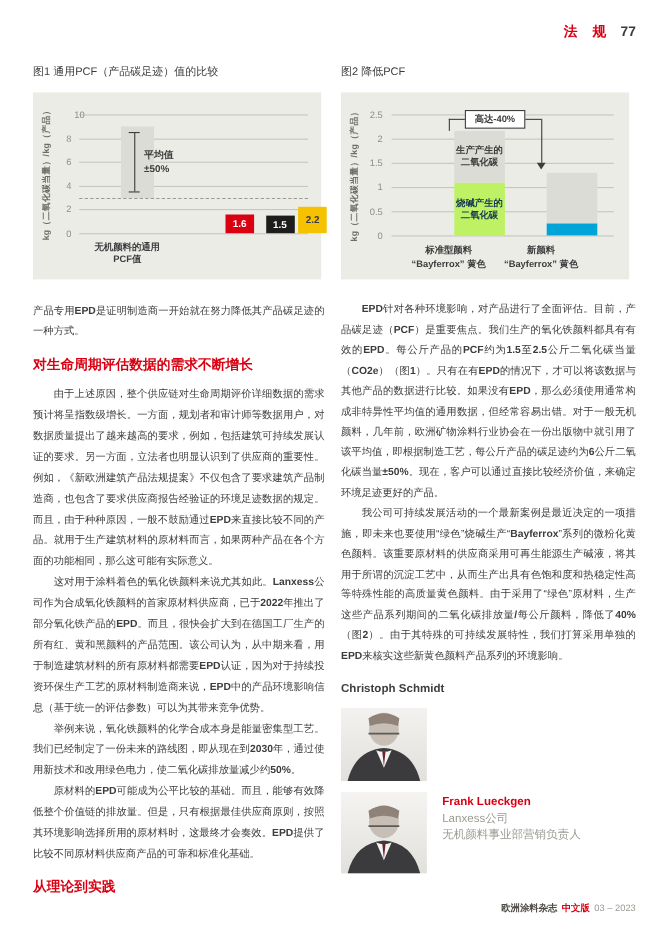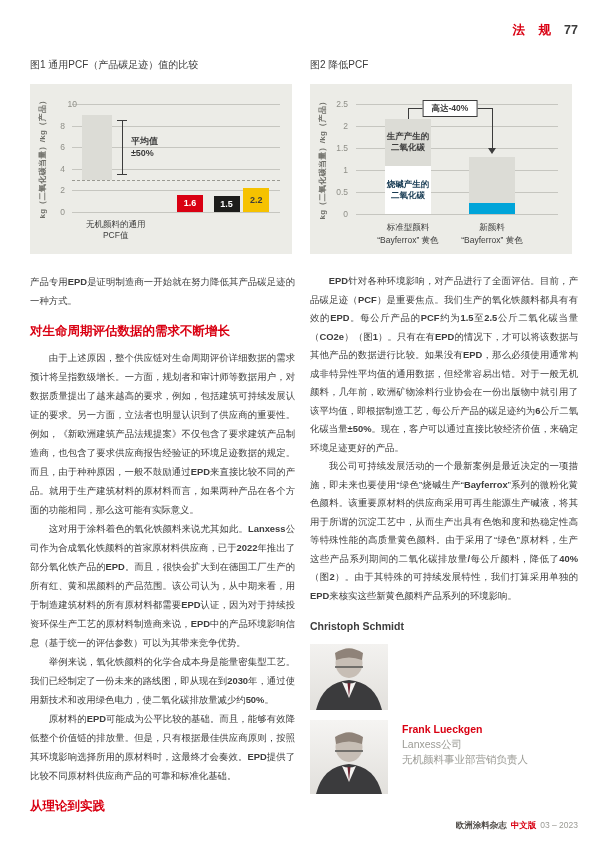--- a/index.html
+++ b/index.html
@@ -12,23 +12,23 @@
   
   .fig{position:absolute;top:58px;width:262px;}
   #fig1{left:30px;} #fig2{left:310px;}
   .fig-title{font-size:10px;font-weight:400;color:#3b3b3b;}
   .panel{position:relative;margin-top:12px;height:170px;background:#ecece7;}
   .grid{position:absolute;height:1px;background:#c6c6c0;}
   .grid-dash{position:absolute;height:0;border-top:1px dashed #9a9a92;}
   .tick{position:absolute;font-size:8.5px;color:#8f8f88;text-align:right;line-height:10px;}
   .ylab{position:absolute;width:164px;text-align:center;transform:rotate(-90deg);
         font-size:8px;font-weight:700;color:#6e6e68;letter-spacing:.3px;white-space:nowrap;}
-  .cbar{position:absolute;}
+  .cbar{position:absolute;margin-left:28px;}
   .bar-val{position:absolute;left:0;right:0;text-align:center;font-weight:700;font-size:9px;}
-  .xlab{position:absolute;text-align:center;font-size:8.5px;font-weight:400;color:#3c3c3c;
+  .xlab{position:absolute;text-align:center;font-size:8.5px;font-weight:700;color:#3c3c3c;
         line-height:11px;white-space:pre-line;}
   .seg-lab{position:absolute;text-align:center;font-size:8.5px;font-weight:700;line-height:11px;white-space:pre-line;}
   .err-lab{position:absolute;font-size:9px;font-weight:700;color:#3c3c3c;line-height:12px;white-space:pre-line;}
   .anno-box{position:absolute;transform:translateX(-50%);background:#ffffff;border:1px solid #3c3c3c;
         padding:2px 8px;font-size:8.5px;font-weight:700;color:#3c3c3c;white-space:nowrap;line-height:11px;}
   .thin{position:absolute;background:#3c3c3c;}
   .arrow-head{position:absolute;width:0;height:0;border-left:4px solid transparent;
         border-right:4px solid transparent;border-top:6px solid #3c3c3c;}
   
   .col{position:absolute;width:265px;font-size:9.4px;line-height:19px;color:#3d3d3d;text-align:justify;}
@@ -110,21 +110,21 @@
         <div class="tick" style="left: 0px; width: 38px; top: 103px;">0.5</div>
         <div class="grid" style="left: 46px; width: 202px; top: 86px;"></div>
         <div class="tick" style="left: 0px; width: 38px; top: 81px;">1</div>
         <div class="grid" style="left: 46px; width: 202px; top: 64px;"></div>
         <div class="tick" style="left: 0px; width: 38px; top: 59px;">1.5</div>
         <div class="grid" style="left: 46px; width: 202px; top: 42px;"></div>
         <div class="tick" style="left: 0px; width: 38px; top: 37px;">2</div>
         <div class="grid" style="left: 46px; width: 202px; top: 20px;"></div>
         <div class="tick" style="left: 0px; width: 38px; top: 15px;">2.5</div>
         <div class="ylab" style="left: -70px; top: 69px;">kg（二氧化碳当量）/kg（产品）</div>
-        <div class="cbar" style="left: 74.914px; width: 46px; top: 81.6px; height: 48.4px; background: #ffffff;">
+        <div class="cbar" style="left: 74.914px; width: 46px; top: 81.6px; height: 48.4px; background: #bef264;">
           <div class="seg-lab" style="left: 0px; right: 0px; top: 50%; transform: translateY(-50%); color: rgb(22, 58, 82);">烧碱产生的
 二氧化碳</div>
         </div>
         <div class="cbar" style="left: 74.914px; width: 46px; top: 35.4px; height: 46.2px; background: rgb(220, 220, 214);">
           <div class="seg-lab" style="left: 0px; right: 0px; top: 50%; transform: translateY(-50%); color: rgb(60, 60, 60);">生产产生的
 二氧化碳</div>
         </div>
         <div class="xlab" style="left: 27.914px; width: 140px; top: 137px; line-height: 13px;">标准型颜料
 “Bayferrox” 黄色</div>
         <div class="cbar" style="left: 158.946px; width: 46px; top: 119px; height: 11px; background: rgb(0, 164, 217);"></div>

